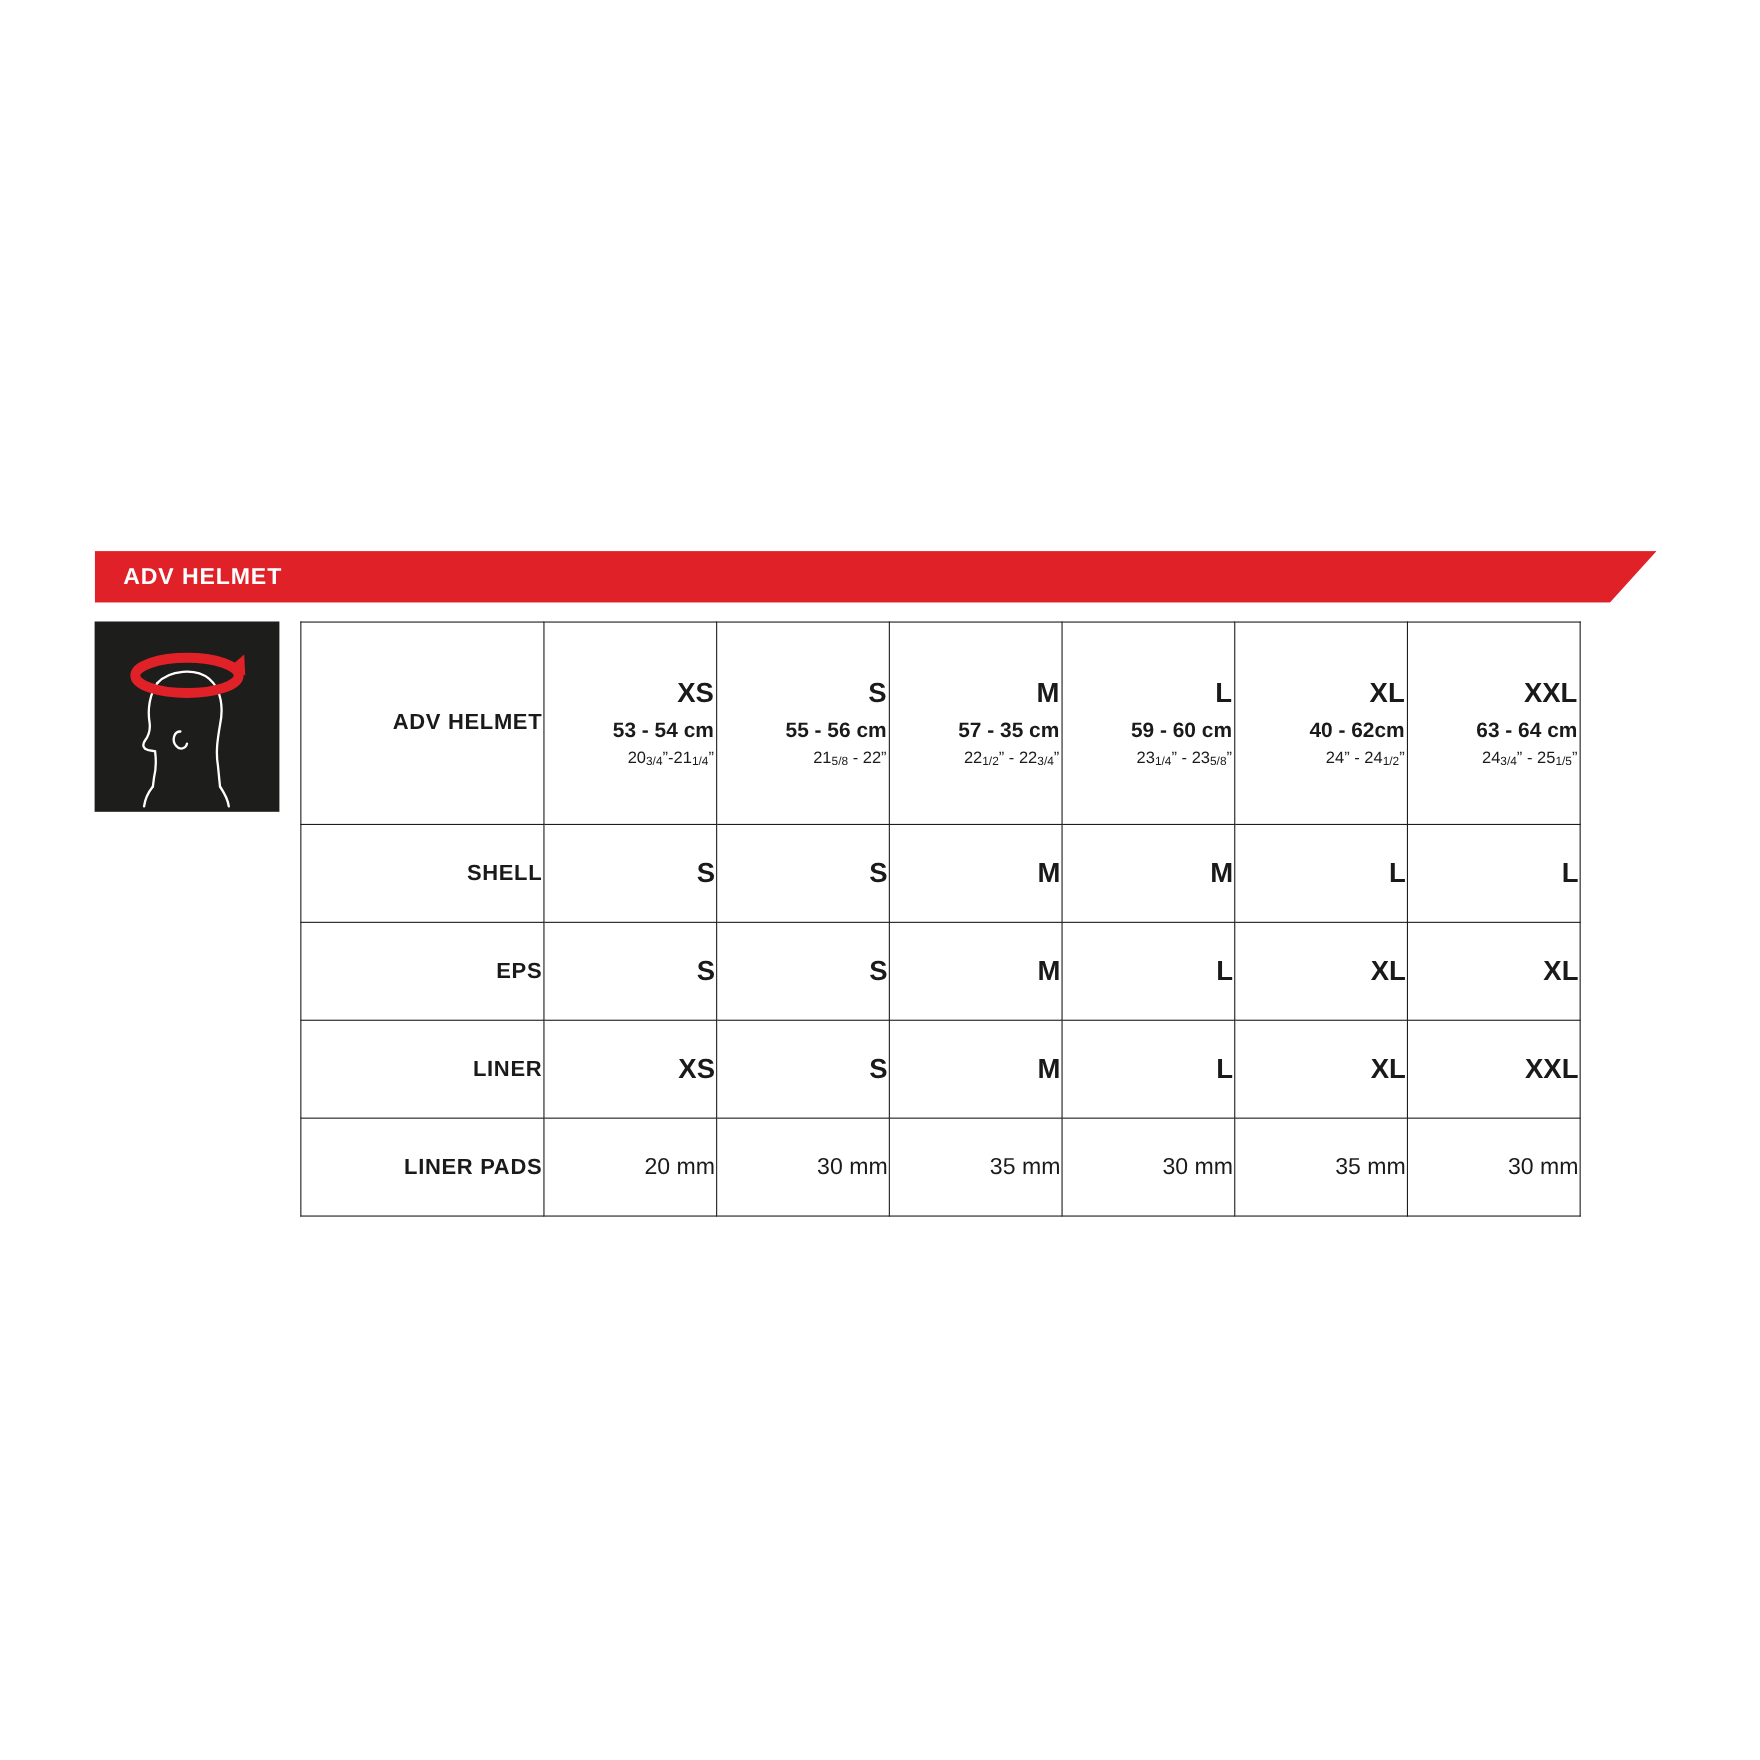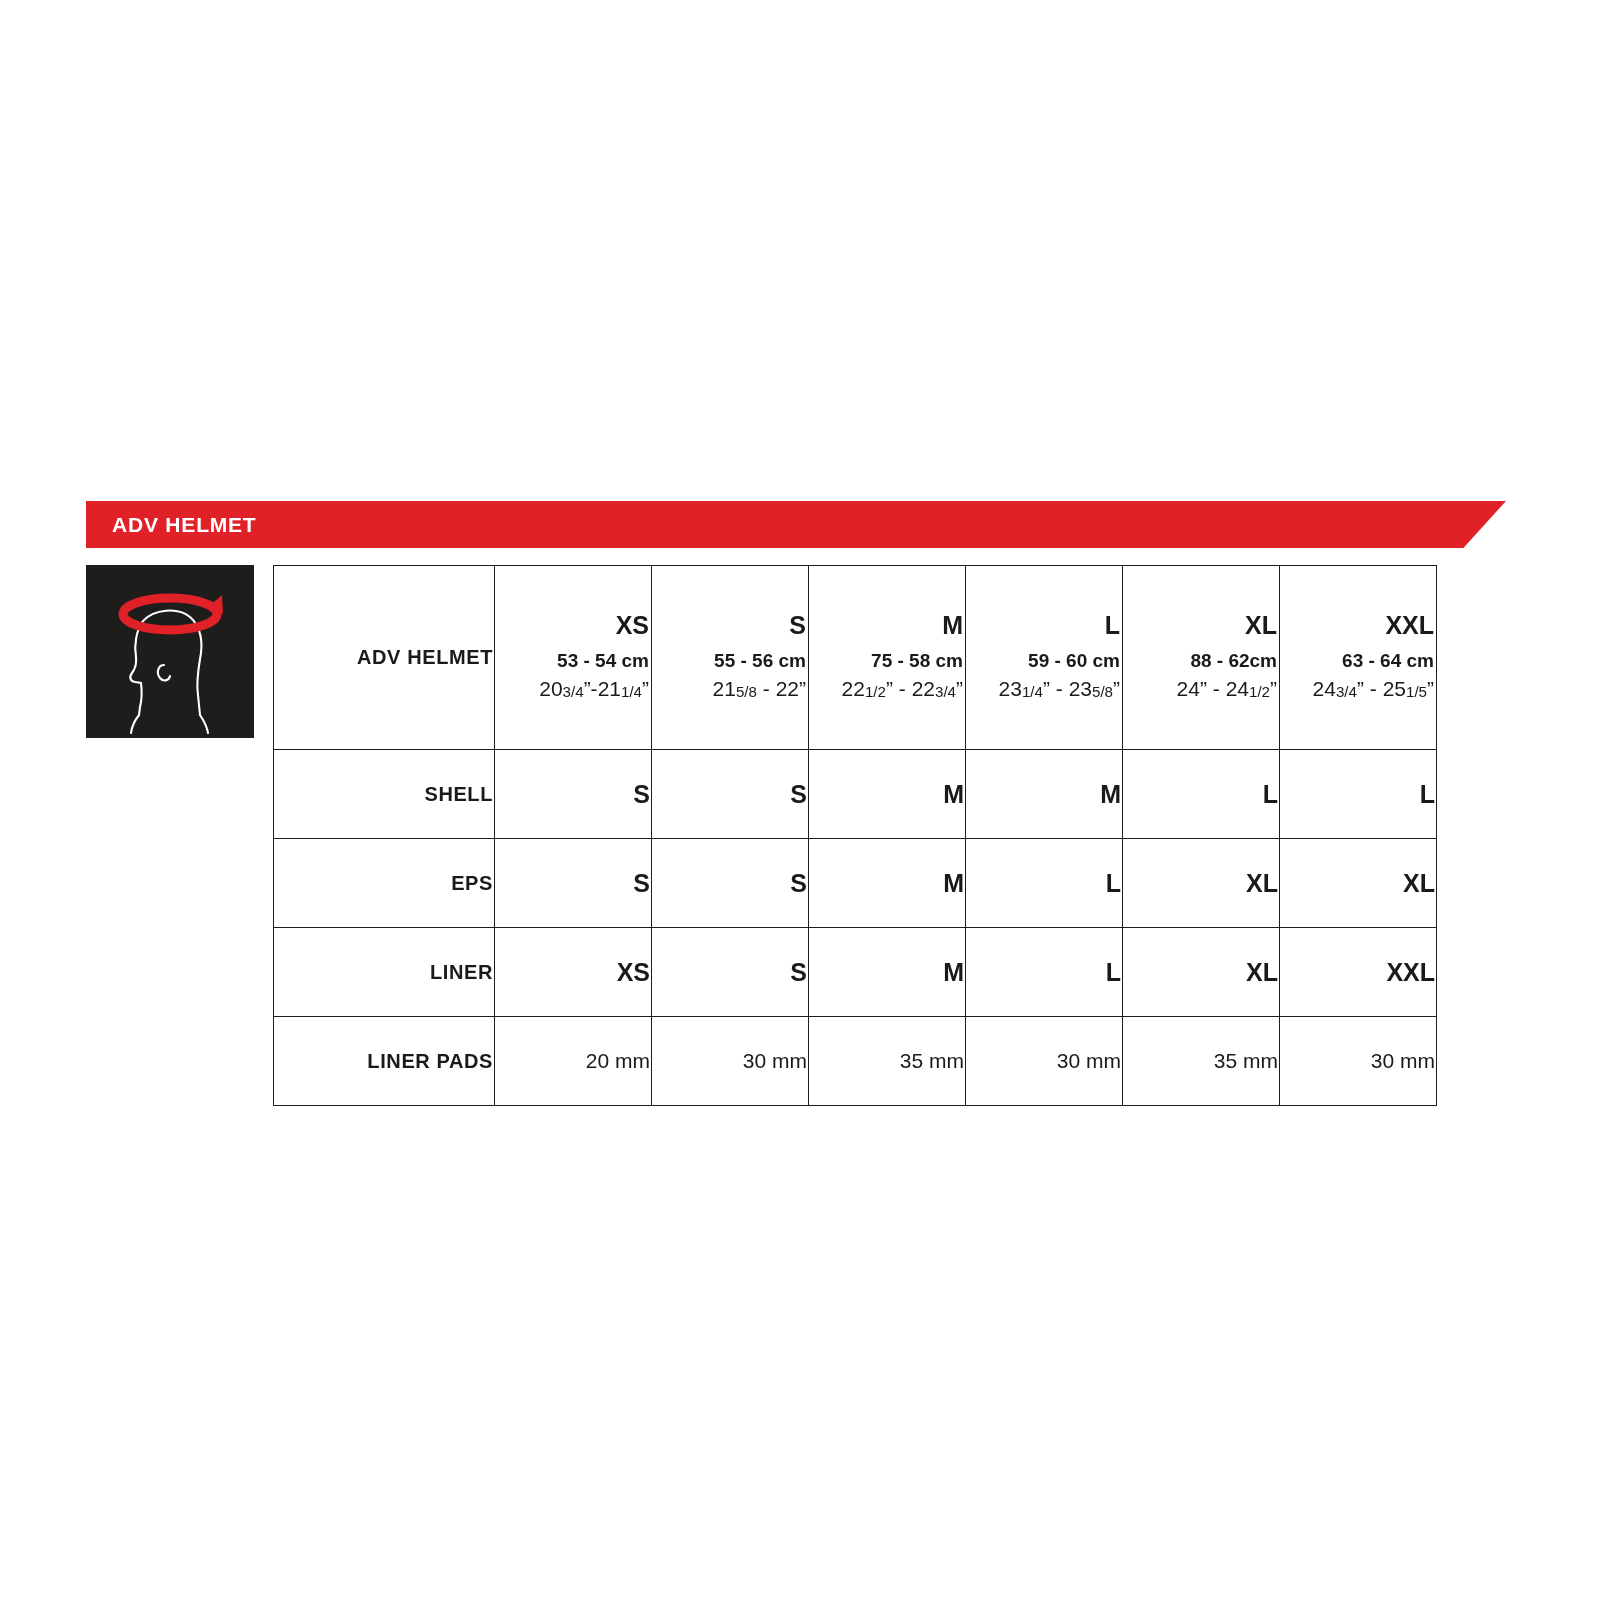--- a/index.html
+++ b/index.html
@@ -101,21 +101,21 @@
     font-weight: bold;
     line-height: 1.25;
     margin-bottom: 5px;
   }
   .size-head .cm {
     font-size: 19px;
     line-height: 1.45;
     font-weight: bold;
   }
   .size-head .inch {
-    font-size: 21px;
+    font-size: 15px;
     line-height: 1.45;
     white-space: nowrap;
   }
   .frac {
     font-size: 0.72em;
     vertical-align: baseline;
     position: relative;
     top: 1px;
   }
 
@@ -166,33 +166,33 @@
       </td>
 
       <td class="col-size size-head">
         <div class="sz">S</div>
         <div class="cm">55 - 56 cm</div>
         <div class="inch"><span>21</span><span class="frac">5/8</span><span> - </span><span>22</span><span class="frac"></span><span>”</span></div>
       </td>
 
       <td class="col-size size-head">
         <div class="sz">M</div>
-        <div class="cm">75 - 58 cm</div>
+        <div class="cm">57 - 35 cm</div>
         <div class="inch"><span>22</span><span class="frac">1/2</span><span>” - </span><span>22</span><span class="frac">3/4</span><span>”</span></div>
       </td>
 
       <td class="col-size size-head">
         <div class="sz">L</div>
         <div class="cm">59 - 60 cm</div>
         <div class="inch"><span>23</span><span class="frac">1/4</span><span>” - </span><span>23</span><span class="frac">5/8</span><span>”</span></div>
       </td>
 
       <td class="col-size size-head">
         <div class="sz">XL</div>
-        <div class="cm">88 - 62cm</div>
+        <div class="cm">40 - 62cm</div>
         <div class="inch"><span>24</span><span class="frac"></span><span>” - </span><span>24</span><span class="frac">1/2</span><span>”</span></div>
       </td>
 
       <td class="col-size size-head">
         <div class="sz">XXL</div>
         <div class="cm">63 - 64 cm</div>
         <div class="inch"><span>24</span><span class="frac">3/4</span><span>” - </span><span>25</span><span class="frac">1/5</span><span>”</span></div>
       </td>
     </tr>
 

